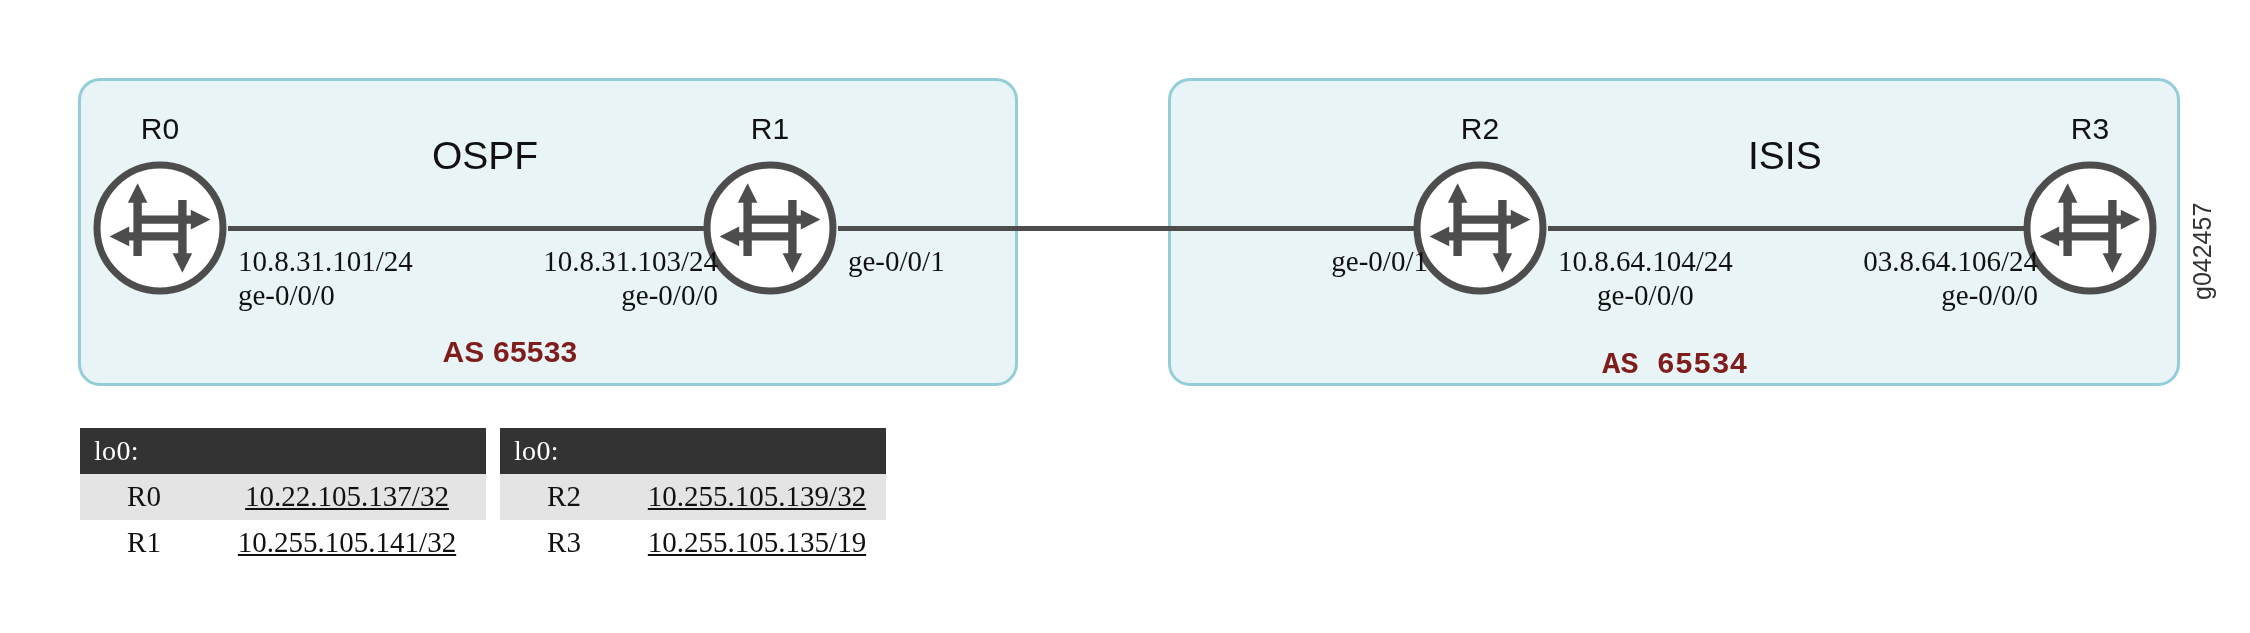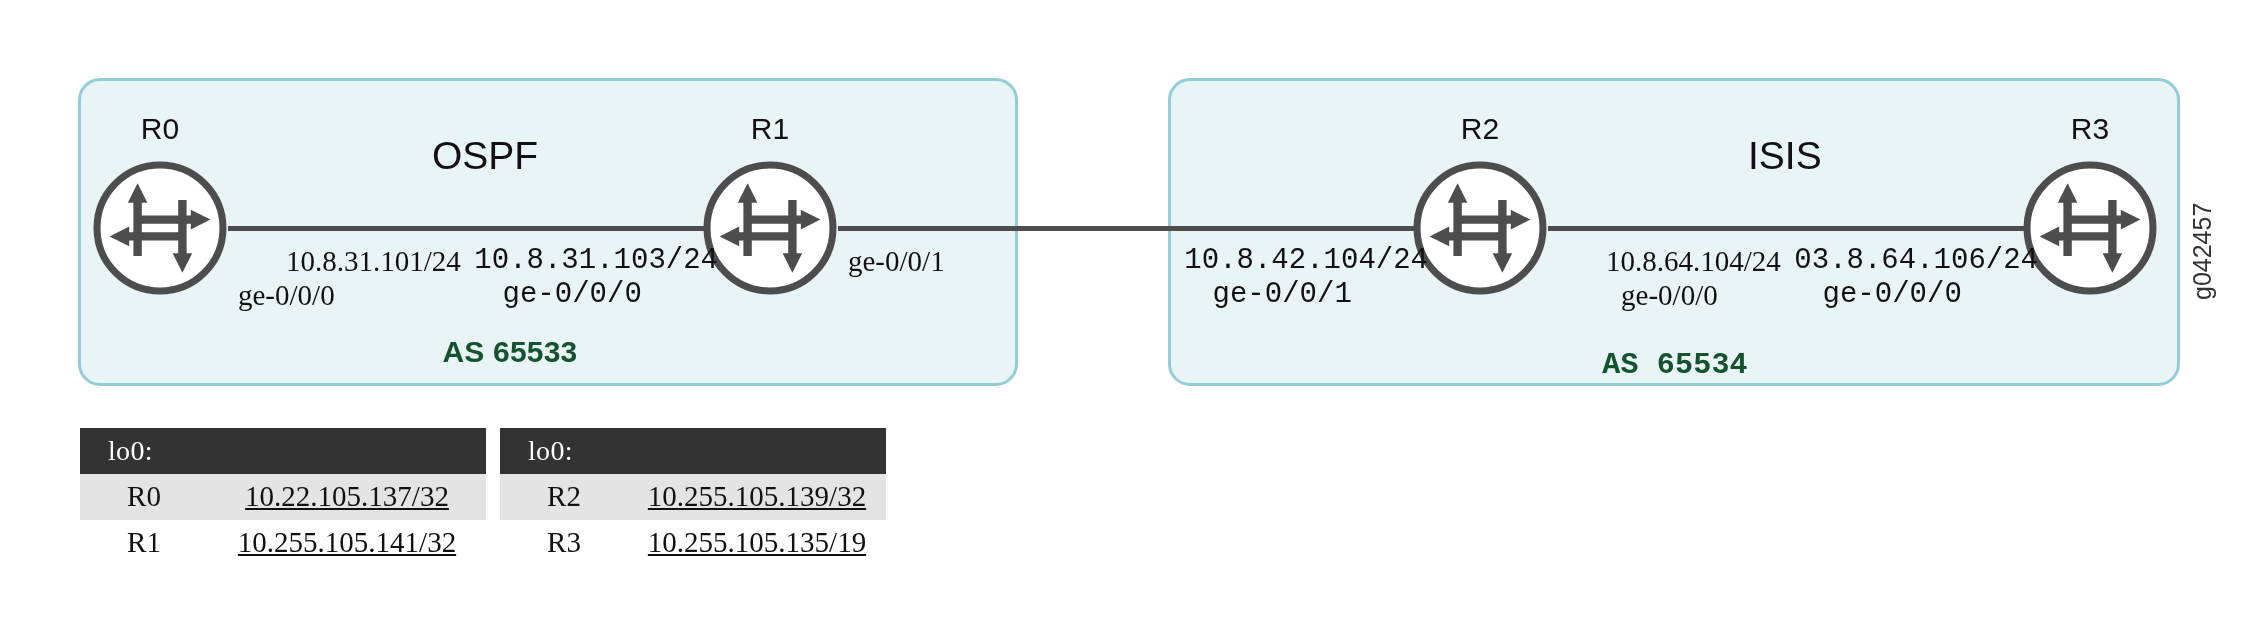--- a/index.html
+++ b/index.html
@@ -7,21 +7,21 @@
        font-family:"Liberation Sans",sans-serif;}
 
   .stage{position:absolute;left:0;top:0;width:1928px;height:633px;}
 
   
   .as-box{position:absolute;background:#e9f4f7;border:3px solid #92cdd8;
           border-radius:22px;box-sizing:border-box;}
   #as-box-left{left:78px;top:78px;width:940px;height:308px;}
   #as-box-right{left:1168px;top:78px;width:1012px;height:308px;}
 
-  .as-label{position:absolute;font-size:30px;font-weight:bold;color:#14532d;
+  .as-label{position:absolute;font-size:30px;font-weight:bold;color:#7f1d1d;
             letter-spacing:.2px;white-space:nowrap;}
   #as-label-left{left:510px;top:335px;transform:translateX(-50%);}
   #as-label-right{left:1675px;top:348px;transform:translateX(-50%);font-family:Liberation Mono, monospace;}
 
   
   .link{position:absolute;height:5px;background:#4d4d4d;}
   #link-r0-r1{left:228px;top:226px;width:490px;}
   #link-r1-r2{left:838px;top:226px;width:610px;}
   #link-r2-r3{left:1548px;top:226px;width:490px;}
 
@@ -41,38 +41,38 @@
   #name-r3{left:1990px;top:112px;}
 
   
   .proto{position:absolute;font-size:39px;color:#111;white-space:nowrap;}
   #proto-ospf{left:432px;top:134px;}
   #proto-isis{left:1748px;top:134px;}
 
   
   .iface{position:absolute;font-family:"Liberation Serif",serif;
          font-size:29px;color:#111;line-height:1.18;white-space:nowrap;}
-  .iface .ip{display:block;margin-left:48px;}
+  .iface .ip{display:block;}
   .iface .port{display:block;}
-  .iface.right-align{text-align:center;font-family:Liberation Mono, monospace;}
+  .iface.right-align{text-align:right;}
 
   #iface-r0-right{left:238px;top:244px;}
   #iface-r1-left{left:718px;top:244px;transform:translateX(-100%);}
   #iface-r1-right{left:848px;top:244px;}
   #iface-r2-left{left:1428px;top:244px;transform:translateX(-100%);}
   #iface-r2-right{left:1558px;top:244px;text-align:center;}
   #iface-r3-left{left:2038px;top:244px;transform:translateX(-100%);}
 
   
   .lo-table{position:absolute;border-collapse:collapse;
             font-family:"Liberation Serif",serif;font-size:29px;color:#111;}
   #lo-table-1{left:80px;top:428px;width:406px;}
   #lo-table-2{left:500px;top:428px;width:386px;}
   .lo-table .hdr td{background:#333333;color:#ffffff;font-size:28px;
-                    padding:5px 0 5px 28px;line-height:1.28;letter-spacing:.3px;}
+                    padding:5px 0 5px 14px;line-height:1.28;letter-spacing:.3px;}
   .lo-table td{padding:4px 10px;line-height:1.3;}
   .lo-table .c-name{width:108px;text-align:center;}
   .lo-table .c-addr{text-align:center;text-decoration:underline;}
   .lo-table tr.alt td{background:#e4e4e4;}
   .lo-table tr.plain td{background:#ffffff;}
   .lo-table tr.plain, .lo-table tr.alt{border:0;}
 
   
   #watermark{position:absolute;left:2188px;top:300px;font-size:25px;color:#333;
              font-family:"Liberation Sans",sans-serif;
@@ -181,21 +181,20 @@
   <div class="iface right-align" id="iface-r1-left">
     <span class="ip">10.8.31.103/24</span>
     <span class="port">ge-0/0/0</span>
   </div>
 
   <div class="iface" id="iface-r1-right">
     <span class="port">ge-0/0/1</span>
   </div>
 
   <div class="iface right-align" id="iface-r2-left">
-    <span class="ip">10.8.42.104/24</span>
     <span class="port">ge-0/0/1</span>
   </div>
 
   <div class="iface" id="iface-r2-right">
     <span class="ip">10.8.64.104/24</span>
     <span class="port">ge-0/0/0</span>
   </div>
 
   <div class="iface right-align" id="iface-r3-left">
     <span class="ip">03.8.64.106/24</span>

